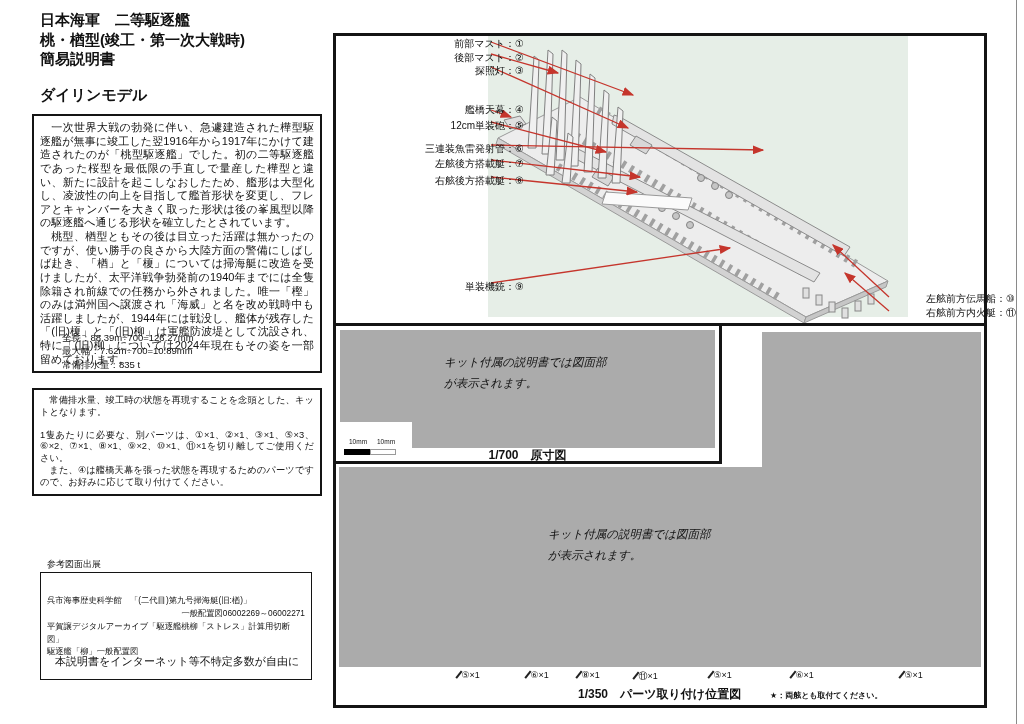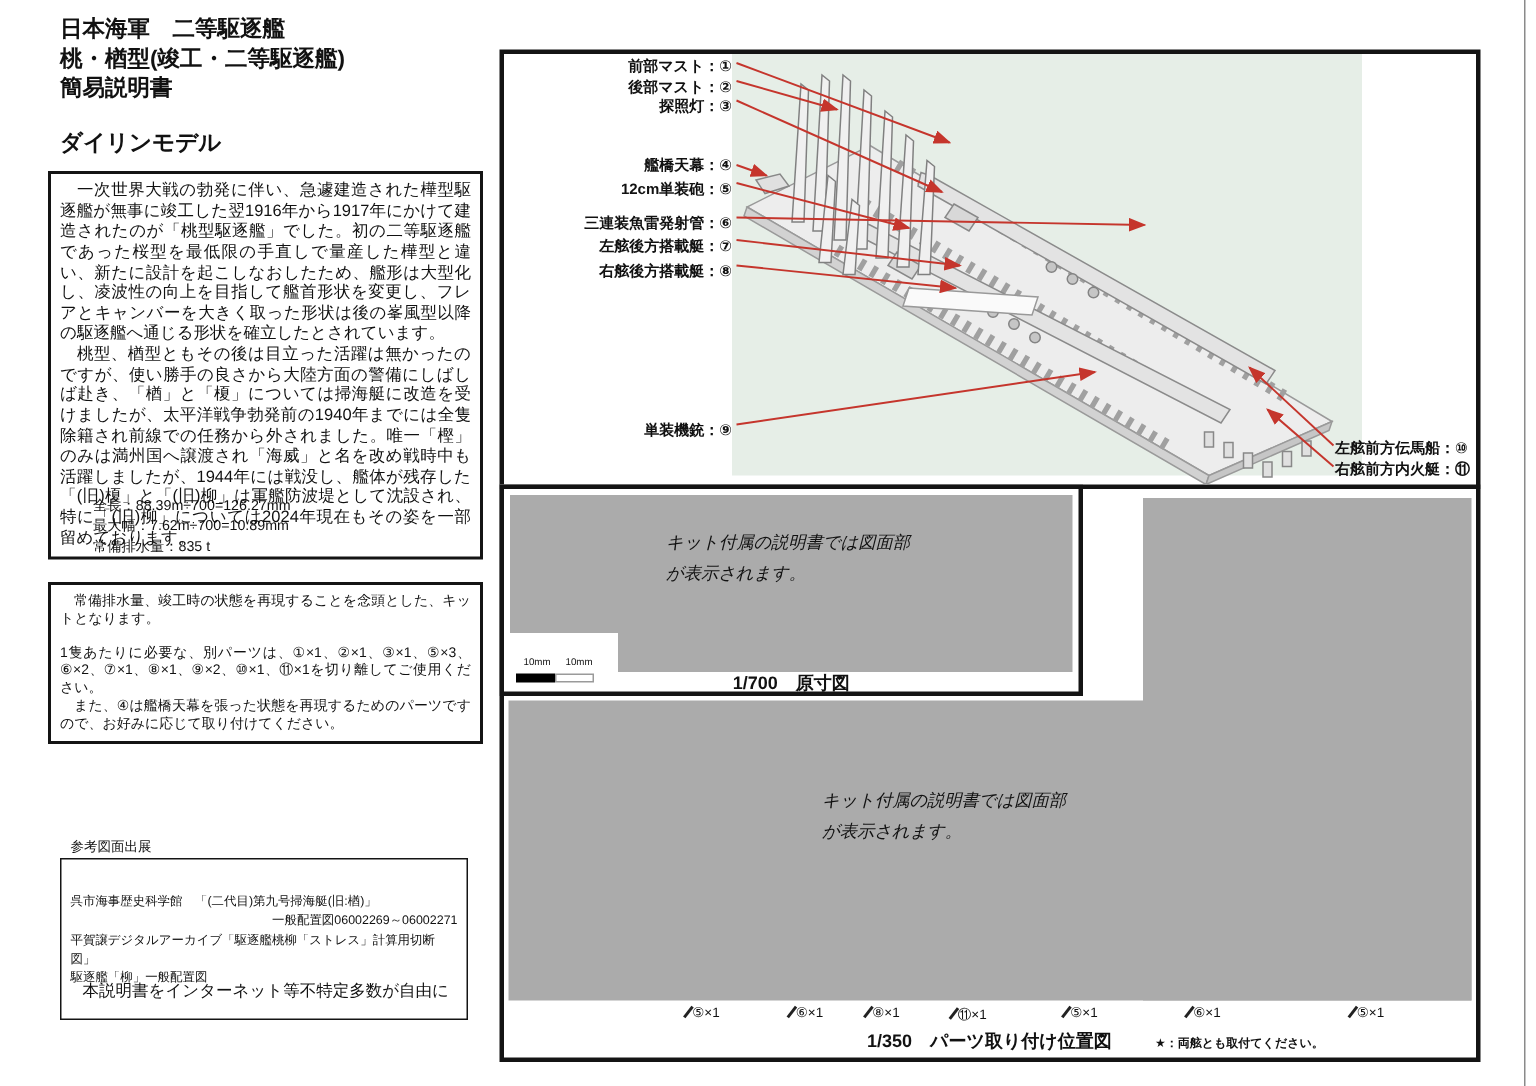--- a/index.html
+++ b/index.html
@@ -21,21 +21,21 @@
   .kit-note-box .gap{margin-top:11px;}
   .ref-title{left:47px;top:558px;font-size:9px;}
   .ref-box{left:40px;top:572px;width:258px;border:1px solid var(--border,#141414);
     padding:21px 6px;font-size:8.3px;line-height:1.55;}
   .ref-right{text-align:right;}
   .warning{left:55px;top:653px;font-size:11px;line-height:1.5;white-space:nowrap;}
   
   .kit-diagram-box{left:333px;top:33px;width:648px;height:287px;border:3px solid var(--border,#141414);background:#fff;z-index:2;}
   .green-area{left:152px;top:0;width:420px;height:281px;background:var(--green,#e6eee7);}
   .diagram-svg{left:0;top:0;}
-  .part-label{font-size:10px;font-weight:bold;white-space:nowrap;z-index:5;}
+  .part-label{font-size:10px;font-weight:normal;white-space:nowrap;z-index:5;margin-left:36px;}
   .lab-left{left:0;width:152px;text-align:right;}
   .lab-right{left:554px;}
   .diagram-caption{left:0;right:0;top:270px;text-align:center;font-size:12px;font-weight:bold;z-index:5;margin-top:24px;}
   .redline{stroke:var(--red,#c5352c);stroke-width:1.3px;fill:none;}
   .arrowhead{fill:var(--red,#c5352c);}
   .box-700{left:333px;top:323px;width:383px;height:135px;border:3px solid var(--border,#141414);background:#fff;z-index:4;}
   .gray-700{left:4px;top:4px;width:375px;height:118px;background:var(--gray,#ababab);}
   .cutout-700{left:4px;top:96px;width:72px;height:26px;background:#fff;}
   .scale-num{font-size:6.5px;top:16px;}
   .bar-black{left:8px;top:123px;width:26px;height:6px;background:#000;}
@@ -51,21 +51,21 @@
   .tick{display:inline-block;width:1.5px;height:9px;background:#222;transform:rotate(38deg);margin-right:2px;vertical-align:-1px;}
   .caption-350{left:242px;top:360px;font-size:12px;font-weight:bold;white-space:nowrap;}
   .sides-note{left:434px;top:364px;font-size:8px;font-weight:bold;white-space:nowrap;}
   .page-edge{left:1016px;top:0;width:1px;height:724px;background:#8a8a8a;}
 </style>
 </head>
 <body>
 
 <div class="abs title-block">
   <div>日本海軍　二等駆逐艦</div>
-  <div>桃・楢型(竣工・二等駆逐艦)</div>
+  <div>桃・楢型(竣工・第一次大戦時)</div>
   <div>簡易説明書</div>
 </div>
 <div class="abs brand">ダイリンモデル</div>
 
 <div class="abs history-box">
   <p>　一次世界大戦の勃発に伴い、急遽建造された樺型駆逐艦が無事に竣工した翌1916年から1917年にかけて建造されたのが「桃型駆逐艦」でした。初の二等駆逐艦であった桜型を最低限の手直しで量産した樺型と違い、新たに設計を起こしなおしたため、艦形は大型化し、凌波性の向上を目指して艦首形状を変更し、フレアとキャンバーを大きく取った形状は後の峯風型以降の駆逐艦へ通じる形状を確立したとされています。</p>
   <p>　桃型、楢型ともその後は目立った活躍は無かったのですが、使い勝手の良さから大陸方面の警備にしばしば赴き、「楢」と「榎」については掃海艇に改造を受けましたが、太平洋戦争勃発前の1940年までには全隻除籍され前線での任務から外されました。唯一「樫」のみは満州国へ譲渡され「海威」と名を改め戦時中も活躍しましたが、1944年には戦没し、艦体が残存した「(旧)榎」と「(旧)柳」は軍艦防波堤として沈設され、特に「(旧)柳」については2024年現在もその姿を一部留めております。</p>
 </div>
 
 <div class="abs spec-list">

